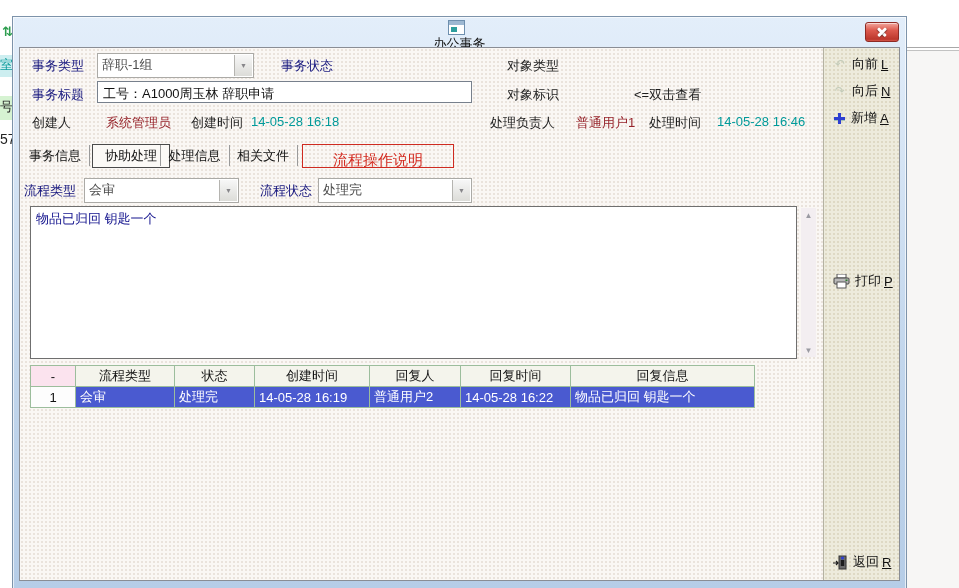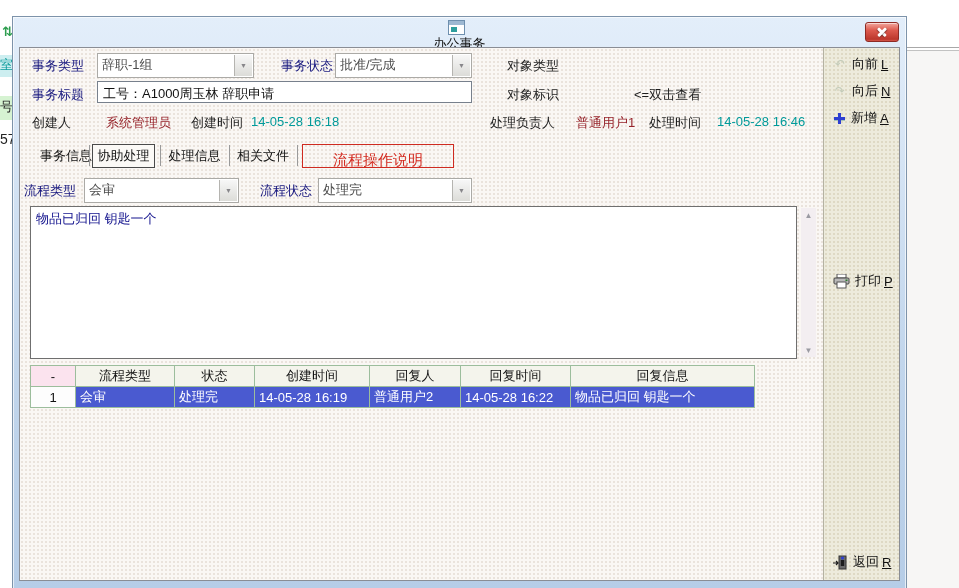--- a/index.html
+++ b/index.html
@@ -141,45 +141,39 @@
     <div class="main">
 
       <span class="abs lbl-navy" style="left:12px;top:9px">事务类型</span>
       <div class="dd" style="left:77px;top:5px;width:157px">
         <span class="dd-text">辞职-1组</span>
         <span class="dd-btn">
             <i>▼</i>
           </span>
       </div>
       <span class="abs lbl-navy" style="left:261px;top:9px">事务状态</span>
-      <div class="dd" style="left:315px;top:5px;width:137px">
-        <span class="dd-text">批准/完成</span>
-        <span class="dd-btn">
-            <i>▼</i>
-          </span>
-      </div>
       <span class="abs lbl-black" style="left:487px;top:9px">对象类型</span>
 
       <span class="abs lbl-navy" style="left:12px;top:38px">事务标题</span>
       <div class="txtfield" style="left:77px;top:33px;width:375px">工号：A1000周玉林 辞职申请</div>
       <span class="abs lbl-black" style="left:487px;top:38px">对象标识</span>
       <span class="abs lbl-black" style="left:614px;top:38px">&lt;=双击查看</span>
 
       <span class="abs lbl-black" style="left:12px;top:66px">创建人</span>
       <span class="abs val-red" style="left:86px;top:66px">系统管理员</span>
       <span class="abs lbl-black" style="left:171px;top:66px">创建时间</span>
       <span class="abs val-teal" style="left:231px;top:66px">14-05-28 16:18</span>
       <span class="abs lbl-black" style="left:470px;top:66px">处理负责人</span>
       <span class="abs val-red" style="left:556px;top:66px">普通用户1</span>
       <span class="abs lbl-black" style="left:629px;top:66px">处理时间</span>
       <span class="abs val-teal" style="left:697px;top:66px">14-05-28 16:46</span>
 
-      <div class="tab" style="left:15px;width:62px">事务信息</div>
+      <div class="tab" style="left:4px;width:62px">事务信息</div>
       <div class="tab-sep" style="left:69px"></div>
-      <div class="tab sel" style="left:72px;width:63px">协助处理</div>
+      <div class="tab sel" style="left:72px;width:78px">协助处理</div>
       <div class="tab-sep" style="left:140px"></div>
       <div class="tab" style="left:145px;width:59px">处理信息</div>
       <div class="tab-sep" style="left:209px"></div>
       <div class="tab" style="left:214px;width:58px">相关文件</div>
       <div class="tab-sep" style="left:277px"></div>
       <div class="note-box">
         <span>流程操作说明</span>
       </div>
 
       <span class="abs lbl-navy" style="left:4px;top:134px">流程类型</span>

